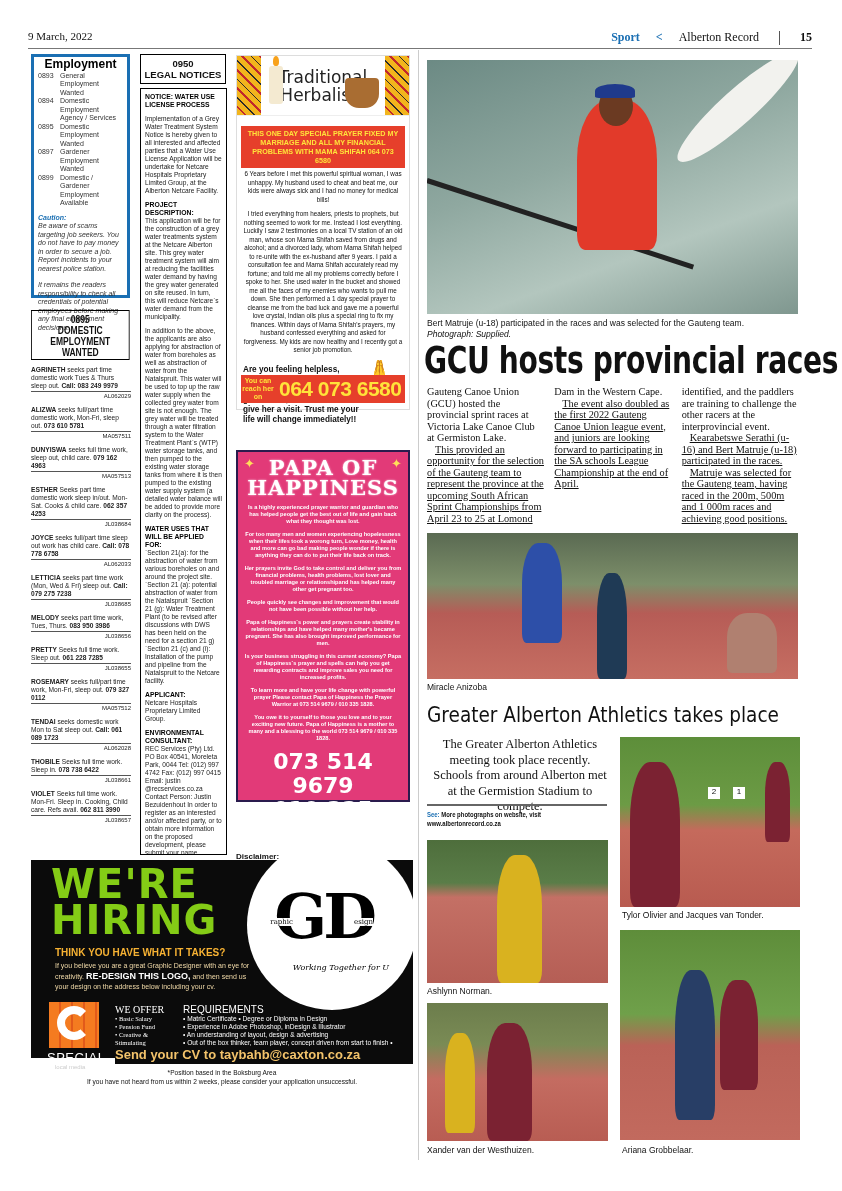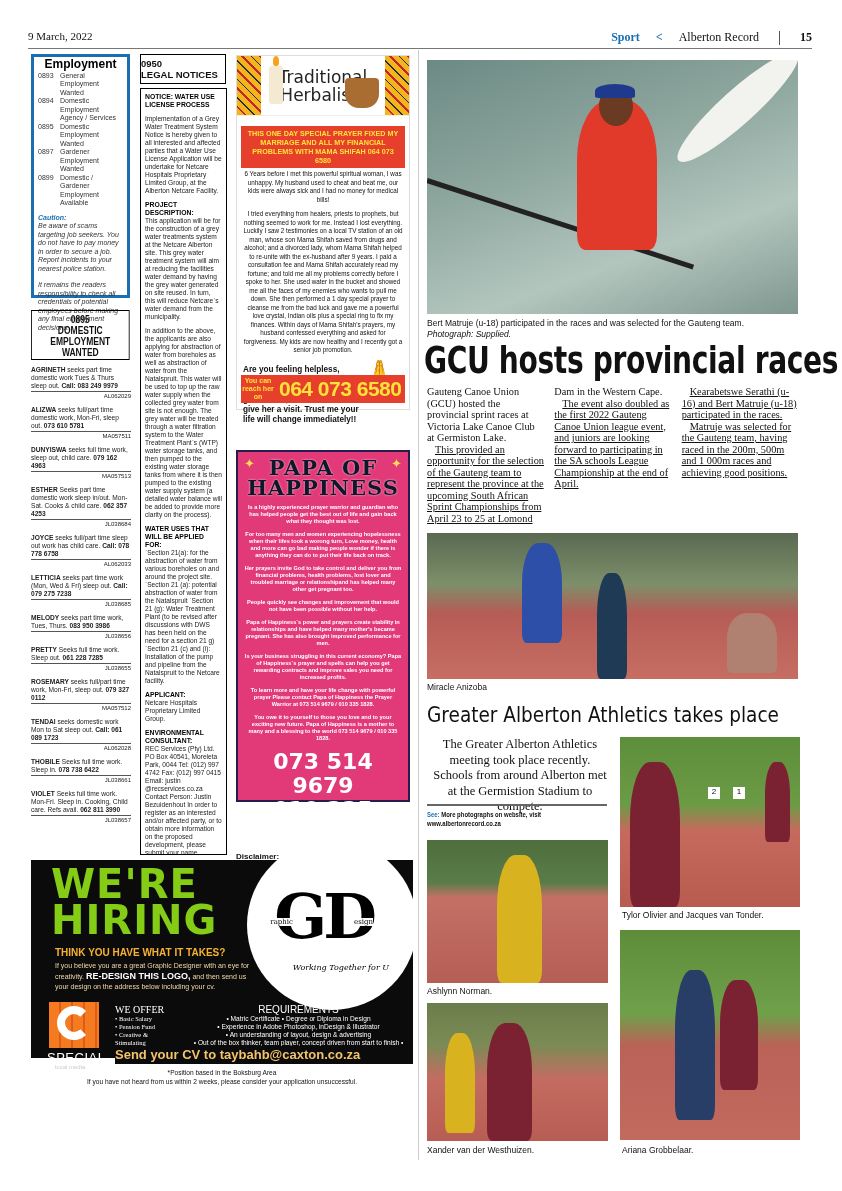--- a/index.html
+++ b/index.html
@@ -19,21 +19,21 @@
   .emp-row { display: flex; gap: 6px; }
   .emp-row .code { width: 16px; flex: none; }
   .caution { margin-top: 6px; font-style: italic; }
   .caution b { color: #1a6fb3; display: block; }
   .cat-box { left: 31px; top: 310px; width: 99px; height: 50px; border: 1.5px solid #000; font-family: "Liberation Sans", sans-serif; font-weight: bold; font-size: 10px; line-height: 11px; text-align: center; padding-top: 3px; transform: scaleX(0.85); transform-origin: left; width: 116px; }
   .cls-list { left: 31px; top: 366px; width: 100px; font-size: 6.6px; line-height: 8px; color: #222; }
   .cls-item { margin-bottom: 6px; }
   .cls-item .nm { font-weight: bold; }
   .cls-item .ref { text-align: right; font-size: 6px; border-top: 1px solid #555; margin-top: 1px; padding-top: 0; }
   
-  .legal-hdr { left: 140px; top: 54px; width: 86px; height: 30px; border: 1.5px solid #000; font-weight: bold; font-size: 9.5px; line-height: 11px; padding-top: 3px; }
+  .legal-hdr { left: 140px; top: 54px; width: 86px; height: 30px; border: 1.5px solid #000; font-weight: bold; font-size: 9.5px; line-height: 11px; text-align: center; padding-top: 3px; }
   .legal-box { left: 140px; top: 88px; width: 87px; height: 767px; border: 1px solid #000; padding: 4px; font-size: 6.6px; line-height: 8px; color: #222; overflow: hidden; }
   .legal-box h4 { font-size: 6.8px; font-weight: bold; color: #000; margin-top: 6px; }
   .legal-box p { margin-top: 0; }
   
   .herb { left: 236px; top: 55px; width: 174px; height: 355px; border: 1px solid #ddd; }
   .herb-top { height: 60px; background: #fff; position: relative; display: flex; align-items: center; justify-content: center; border-bottom: 1px solid #eee; }
   .herb-strip { position: absolute; top: 0; bottom: 0; width: 24px; background: repeating-linear-gradient(45deg, #f2b51d 0 5px, #c1272d 5px 7px, #f2b51d 7px 12px, #2b2b2b 12px 13px); }
   .herb-strip.l { left: 0; } .herb-strip.r { right: 0; }
   .herb-title { font-family: "DejaVu Sans", sans-serif; font-size: 17px; text-align: center; line-height: 18px; color: #222; }
   .candle { position: absolute; left: 32px; top: 10px; width: 14px; height: 38px; background: #f4ead1; border-radius: 3px; }
@@ -42,21 +42,21 @@
   .herb-red { margin-top: 10px; background: #e63f2b; color: #ffe33a; font-weight: bold; font-size: 7.2px; line-height: 9px; text-align: center; padding: 3px 4px; margin-left: 4px; margin-right: 4px; }
   .herb-body { font-size: 6.3px; line-height: 8.5px; text-align: center; padding: 2px 6px; color: #111; }
   .herb-body p { margin-bottom: 6px; }
   .herb-call { font-weight: bold; font-size: 8.2px; line-height: 10px; padding: 2px 6px; width: 130px; }
   .hands { position: absolute; right: 12px; top: 302px; font-size: 28px; }
   .herb-phone { position: absolute; left: 4px; right: 4px; bottom: 6px; height: 28px; background: #e63f2b; display: flex; align-items: center; color: #ffe33a; font-weight: bold; }
   .herb-phone .lbl { font-size: 7px; line-height: 8px; text-align: center; width: 34px; }
   .herb-phone .num { font-size: 21px; letter-spacing: -0.5px; padding-left: 4px; }
   
   .papa { left: 236px; top: 450px; width: 174px; height: 352px; background: #e23a78; border: 2px solid #2a1b4d; color: #fff; text-align: center; padding: 6px; }
-  .papa h2 { font-family: "DejaVu Serif", serif; font-size: 21px; line-height: 20px; font-weight: bold; letter-spacing: 1px; color: #0f172a; text-shadow: 0 0 2px #fde; }
+  .papa h2 { font-family: "DejaVu Serif", serif; font-size: 21px; line-height: 20px; font-weight: bold; letter-spacing: 1px; color: #ffffff; text-shadow: 0 0 2px #fde; }
   .papa p { font-size: 5.6px; line-height: 7px; font-weight: bold; margin-top: 6px; }
   .papa .sparkle { position: absolute; color: #ffde5a; font-size: 13px; }
   .papa .big { font-family: "DejaVu Sans", sans-serif; font-weight: bold; font-size: 22px; line-height: 24px; margin-top: 8px; }
   .disc { left: 236px; top: 852px; width: 174px; font-size: 6.8px; line-height: 9px; }
   .disc b { text-decoration: underline; font-size: 8px; }
   
   .hire { left: 31px; top: 860px; width: 382px; height: 150px; background: #0b0b0b; color: #fff; overflow: hidden; }
   .hire-title { position: absolute; left: 20px; top: 6px; font-family: "DejaVu Sans", sans-serif; font-weight: bold; font-size: 40px; line-height: 36px; color: #84cc16; letter-spacing: 1px; }
   .hire-sub { position: absolute; left: 24px; top: 87px; font-weight: bold; font-size: 10px; color: #f7b233; }
   .hire-txt { position: absolute; left: 24px; top: 101px; font-size: 7px; line-height: 10px; width: 200px; color: #f0d9a8; }
@@ -65,21 +65,21 @@
   .gd-letters { position: absolute; right: 40px; top: 20px; font-family: "DejaVu Serif", serif; font-weight: bold; font-size: 62px; color: #000; letter-spacing: -4px; }
   .gd-sub { position: absolute; font-family: "DejaVu Serif", serif; font-size: 7px; color: #000; background: #fff; }
   .gd-script { position: absolute; right: 24px; top: 103px; font-family: "DejaVu Serif", serif; font-style: italic; font-size: 8px; color: #000; }
   .hire-bot { left: 31px; top: 1010px; width: 382px; height: 48px; background: #0b0b0b; color: #fff; }
   .caxton { position: absolute; left: 18px; top: -8px; width: 50px; height: 46px; background: repeating-linear-gradient(90deg, #f47b20 0 10px, #e25a1a 10px 12px); }
   .caxton .c { position: absolute; left: 8px; top: 4px; width: 34px; height: 34px; border: 8px solid #fff; border-right-color: transparent; border-radius: 50%; }
   .caxton-name { position: absolute; left: 16px; top: 40px; font-size: 13px; color: #fff; letter-spacing: 0.5px; }
   .caxton-sub { position: absolute; left: 24px; top: 54px; font-size: 6px; color: #ccc; }
   .offer { position: absolute; left: 84px; top: -6px; font-size: 6.6px; line-height: 8px; font-family: Liberation Serif, serif; }
   .offer h5 { font-size: 10px; font-weight: normal; line-height: 11px; }
-  .req { position: absolute; left: 160px; top: -6px; font-size: 6.6px; line-height: 8px; text-align: center; }
+  .req { position: absolute; left: 152px; top: -6px; font-size: 6.6px; line-height: 8px; }
   .req h5 { font-size: 10px; font-weight: normal; line-height: 11px; }
   .send { position: absolute; left: 84px; top: 36px; font-weight: bold; font-size: 13px; color: #f3c36b; background: #0b0b0b; width: 298px; height: 18px; line-height: 18px; }
   .hire-foot { left: 31px; top: 1068px; width: 382px; text-align: center; font-size: 6.6px; line-height: 9px; color: #111; }
   
   .divider { left: 418px; top: 50px; height: 1110px; border-left: 1px solid #ccc; }
   .photo { position: absolute; overflow: hidden; }
   .canoe { left: 427px; top: 60px; width: 371px; height: 254px; background: linear-gradient(160deg, #6c8a84 0%, #8fa8a0 40%, #b3c6be 70%, #7f978f 100%); }
   .canoe .boat { position: absolute; right: -20px; top: 30px; width: 160px; height: 34px; background: #f2f2ee; transform: rotate(-42deg); border-radius: 50%; }
   .canoe .paddler { position: absolute; left: 150px; top: 40px; width: 80px; height: 150px; background: #e23a2a; border-radius: 40% 40% 10% 10%; }
   .canoe .head { position: absolute; left: 172px; top: 26px; width: 34px; height: 40px; background: #6b3a22; border-radius: 50%; }
@@ -295,20 +295,21 @@
 <div class="abs article">
   <div>
     <p>Gauteng Canoe Union (GCU) hosted the provincial sprint races at Victoria Lake Canoe Club at Germiston Lake.</p>
     <p class="ind">This provided an opportunity for the selection of the Gauteng team to represent the province at the upcoming South African Sprint Championships from April 23 to 25 at Lomond</p>
   </div>
   <div>
     <p>Dam in the Western Cape.</p>
     <p class="ind">The event also doubled as the first 2022 Gauteng Canoe Union league event, and juniors are looking forward to participating in the SA schools League Championship at the end of April.</p>
   </div>
   <div>
+    <p>identified, and the paddlers are training to challenge the other racers at the interprovincial event.</p>
     <p class="ind">Kearabetswe Serathi (u-16) and Bert Matruje (u-18) participated in the races.</p>
     <p class="ind">Matruje was selected for the Gauteng team, having raced in the 200m, 500m and 1 000m races and achieving good positions.</p>
   </div>
 </div>
 
 <div class="photo track1">
   <div class="runner" style="left:95px;top:10px;width:40px;height:100px;background:#2d4fa8"></div>
   <div class="runner" style="left:170px;top:40px;width:30px;height:106px;background:#1f3a55"></div>
   <div class="runner" style="left:300px;top:80px;width:50px;height:60px;background:#b08070"></div>
 </div>

